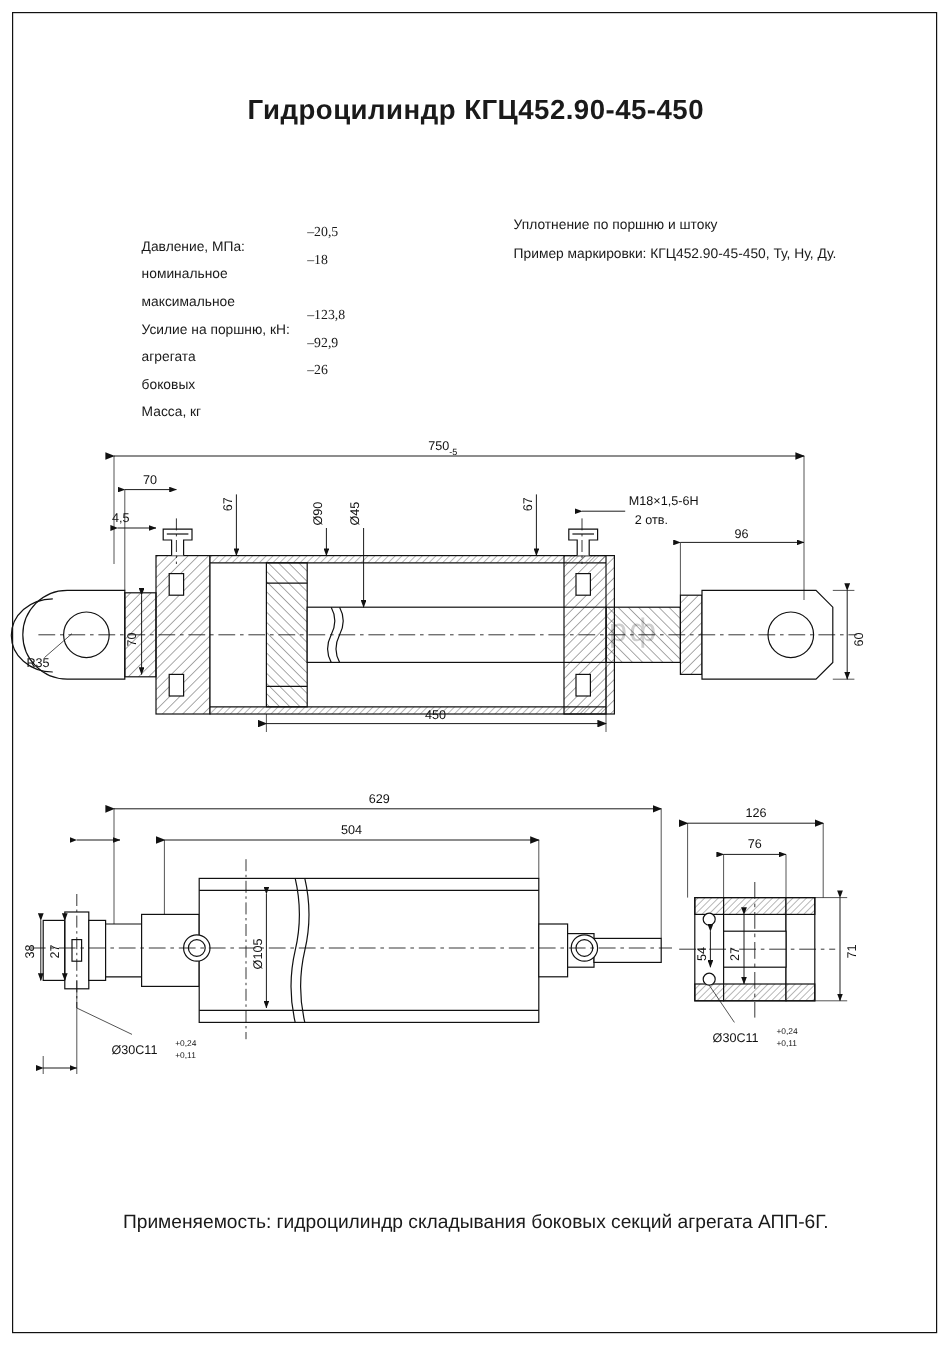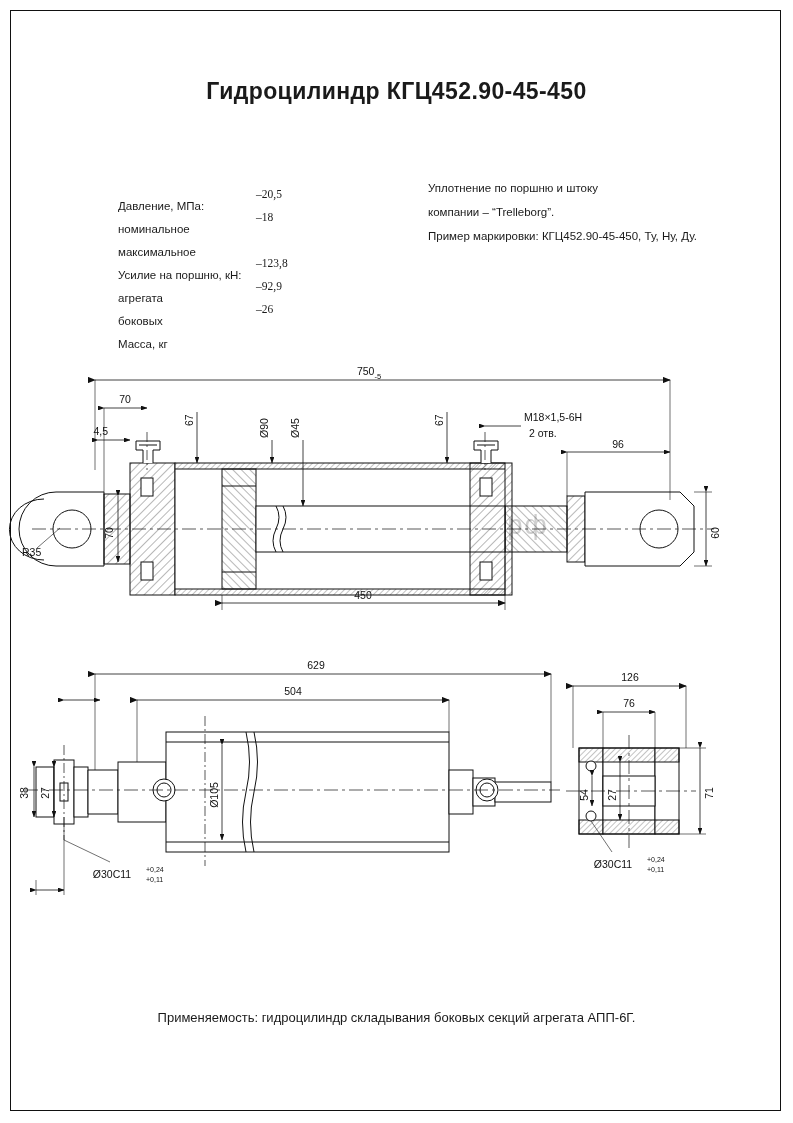--- a/index.html
+++ b/index.html
@@ -74,21 +74,21 @@
     letter-spacing: 2px;
     user-select: none;
   }
   
   #applic {
     position: absolute;
     left: 0;
     top: 1010px;
     width: 793px;
     text-align: center;
-    font-size: 13px;
+    font-size: 16px;
   }
   
   svg.draw {
     position: absolute;
     left: 0; top: 0;
   }
   text {
     font-family: "Liberation Sans", sans-serif;
     fill: #111;
   }
@@ -126,21 +126,20 @@
       <span class="val">–92,9</span>
     </div>
     <div class="row">
       <span class="lbl">Масса, кг</span>
       <span class="val">–26</span>
     </div>
   </div>
 
   <div class="notes">
     <div>Уплотнение по поршню и штоку</div>
-    <div>компании – “Trelleborg”.</div>
     <div>Пример маркировки: КГЦ452.90-45-450, Ту, Ну, Ду.</div>
   </div>
 
   <div id="watermark">оргоинструмент  рф</div>
 
   <div id="applic">Применяемость: гидроцилиндр складывания боковых секций агрегата АПП-6Г.</div>
 
   <svg class="draw" width="793" height="1123" viewBox="0 0 793 1123">
 
     <defs>

